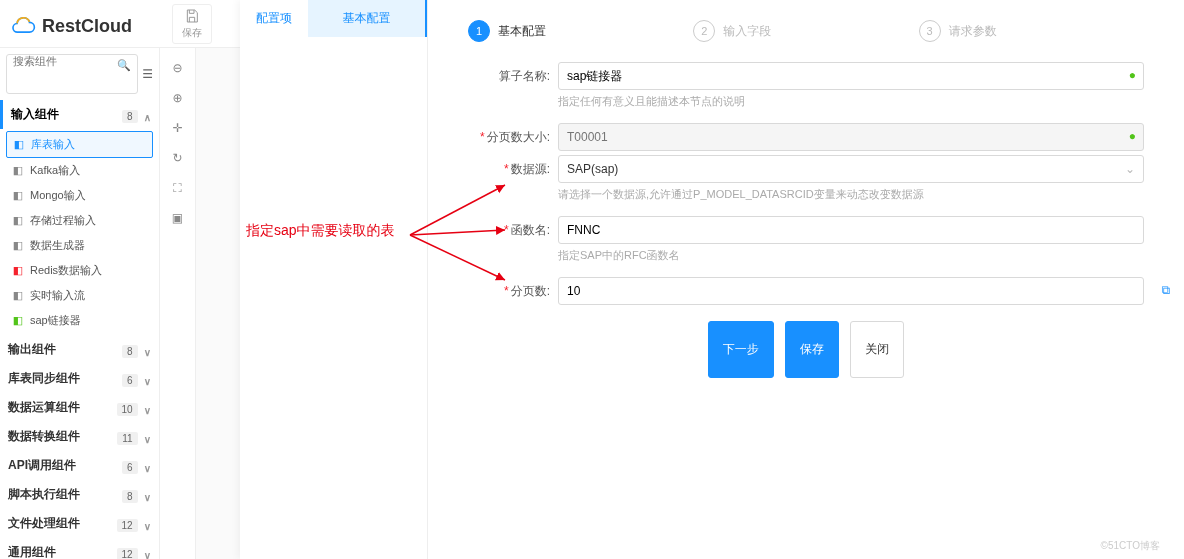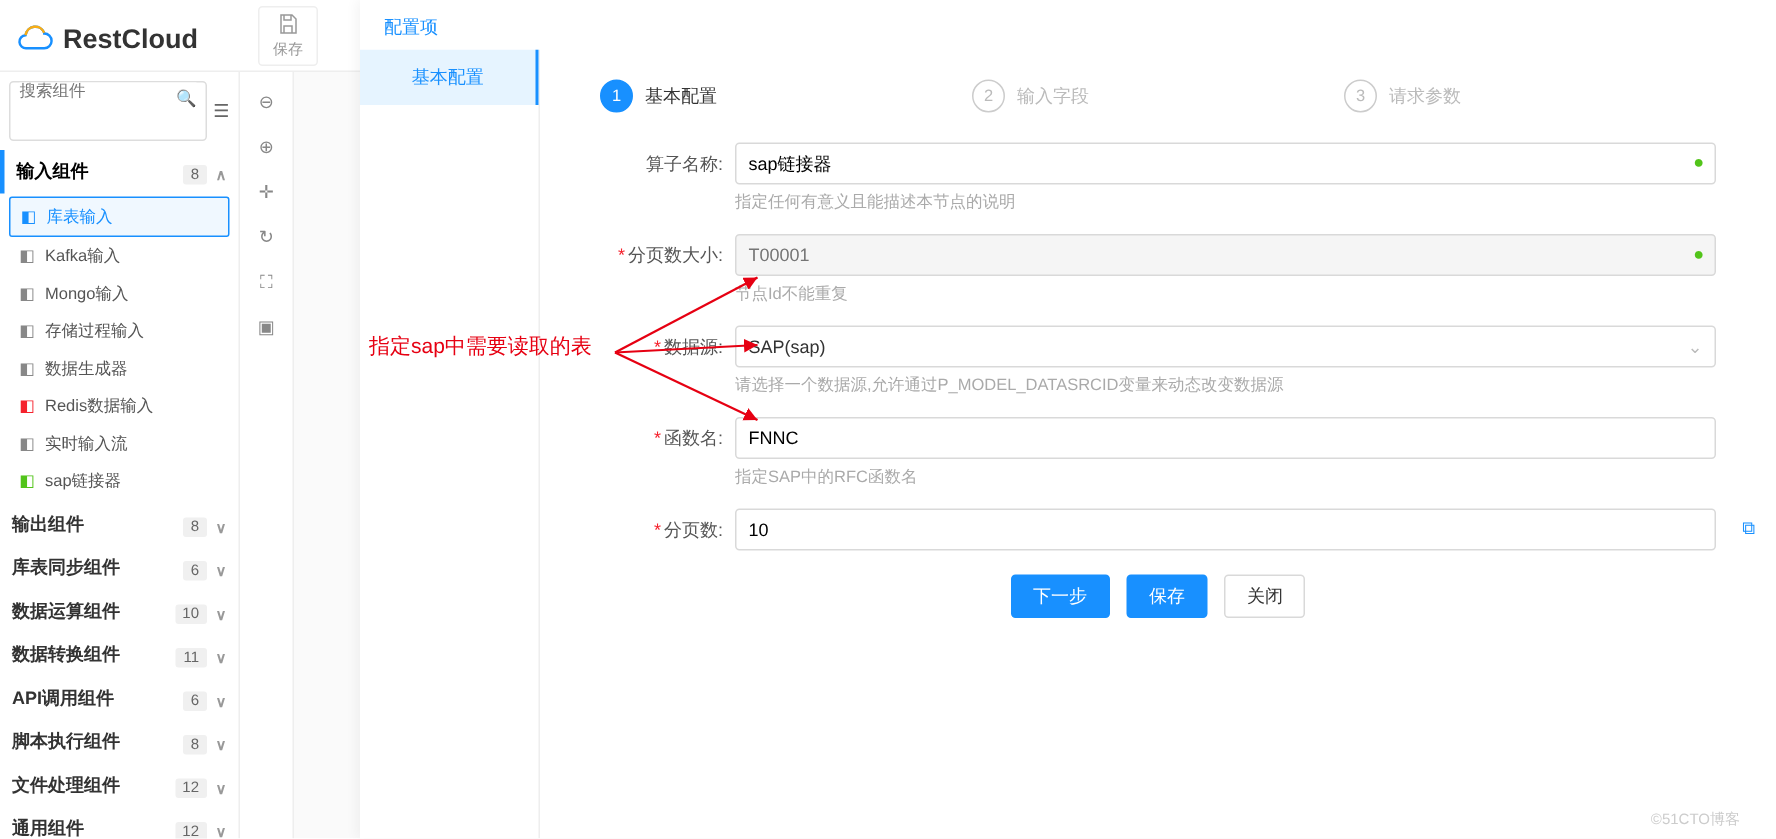--- a/index.html
+++ b/index.html
@@ -25,21 +25,21 @@
 .item { display: flex; align-items: center; gap: 6px; padding: 5px 6px; font-size: 11px; color: #555; cursor: pointer; border-radius: 2px; }
 .item.selected { border: 1px solid #1890ff; background: #f0f8ff; color: #1890ff; }
 .item .ico { width: 12px; height: 12px; display: inline-flex; align-items: center; justify-content: center; }
 
 .canvas-tools { width: 36px; border-right: 1px solid #eee; display: flex; flex-direction: column; align-items: center; padding-top: 10px; gap: 10px; color: #888; }
 .tool { width: 20px; height: 20px; display: flex; align-items: center; justify-content: center; cursor: pointer; }
 
 .main { flex: 1; position: relative; }
 .overlay { position: absolute; inset: 0; background: rgba(0,0,0,0.02); }
 
-.modal { position: absolute; left: 240px; top: 0; right: 0; bottom: 0; background: #fff; display: flex; flex-direction: column; box-shadow: -2px 0 8px rgba(0,0,0,0.05); }
+.modal { position: absolute; left: 240px; top: 0; right: 0; bottom: 0; background: #fff; display: flex; flex-direction: row; box-shadow: -2px 0 8px rgba(0,0,0,0.05); }
 .modal-title { padding: 10px 16px 6px; font-size: 12px; color: #1890ff; }
 .modal-body { display: flex; flex: 1; overflow: hidden; }
 .modal-side { width: 120px; border-right: 1px solid #eee; }
 .modal-side .tab { padding: 10px; text-align: center; font-size: 12px; color: #1890ff; background: #e6f4ff; border-right: 2px solid #1890ff; }
 .modal-content { flex: 1; padding: 10px 40px 0 40px; overflow: auto; }
 
 .steps { display: flex; align-items: center; padding: 10px 0 20px; }
 .step { flex: 1; display: flex; align-items: center; gap: 8px; color: #bbb; font-size: 12px; }
 .step .num { width: 22px; height: 22px; border-radius: 50%; border: 1px solid #ccc; display: flex; align-items: center; justify-content: center; font-size: 11px; }
 .step.active { color: #333; }
@@ -53,21 +53,21 @@
 .form-field input[disabled] { background: #f5f5f5; color: #999; }
 .form-field .select { display: flex; align-items: center; position: relative; color: #333; background: #fff; }
 .form-field .select .arr { position: absolute; right: 8px; color: #bbb; }
 .form-hint { font-size: 11px; color: #aaa; margin: 4px 0 10px; }
 .valid-icon { position: absolute; right: 8px; top: 6px; color: #52c41a; }
 .field-wrap { position: relative; }
 .ext-icon { position: absolute; right: -26px; top: 6px; color: #1890ff; cursor: pointer; }
 .focused { border-color: #40a9ff !important; box-shadow: 0 0 0 2px rgba(24,144,255,0.2); }
 
 .modal-footer { padding: 12px 0 16px; text-align: center; }
-.btn { display: inline-block; padding: 5px 14px; font-size: 12px; border-radius: 3px; cursor: pointer; margin: 0 4px; border: 1px solid #d9d9d9; background: #fff; }
+.btn { display: inline-block; padding: 19px 14px; font-size: 12px; border-radius: 3px; cursor: pointer; margin: 0 4px; border: 1px solid #d9d9d9; background: #fff; }
 .btn.primary { background: #1890ff; border-color: #1890ff; color: #fff; }
 
 .annotation { position: absolute; left: 246px; top: 222px; color: #e60012; font-size: 14px; z-index: 100; pointer-events: none; }
 .arrow-svg { position: absolute; z-index: 99; pointer-events: none; }
 
 .watermark { position: absolute; right: 24px; bottom: 6px; font-size: 10px; color: #ccc; }
 </style>
 </head>
 <body>
 
@@ -226,21 +226,20 @@
           </div>
       </div>
 
       <div class="form-row">
         <div class="form-label"><span class="req">*</span><span>分页数大小:</span></div>
         <div class="form-field">
             <div class="field-wrap">
           <input disabled="" placeholder="T00001" style="">
           <span class="valid-icon">●</span>
         </div>
-            <div class="form-hint">节点Id不能重复</div>
           </div>
       </div>
 
       <div class="form-row">
         <div class="form-label"><span class="req">*</span><span>数据源:</span></div>
         <div class="form-field">
             <div class="field-wrap">
           <div class="select">
                 <span>SAP(sap)</span>
                 <span class="arr">⌄</span>

